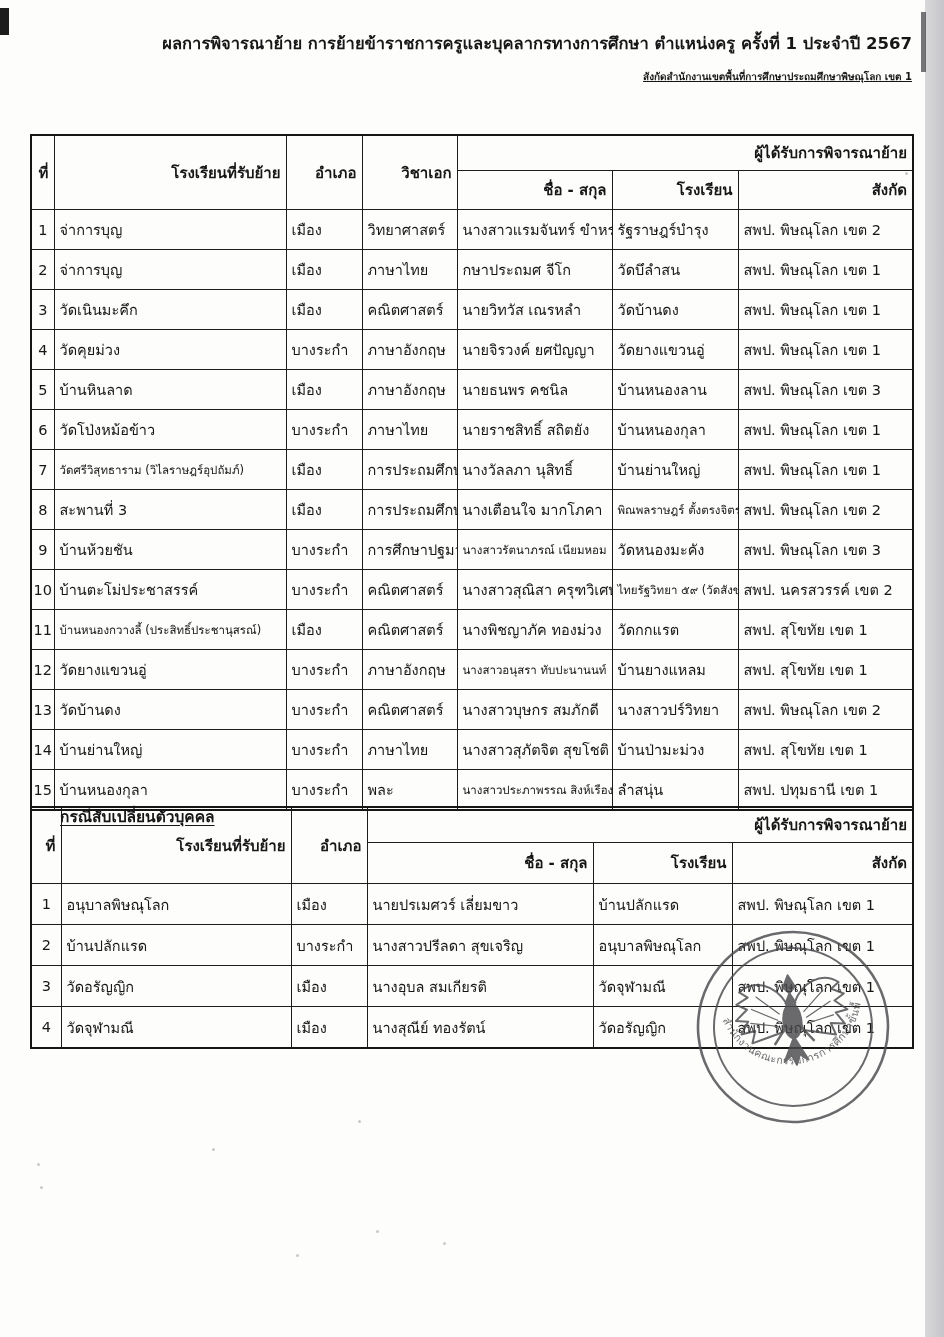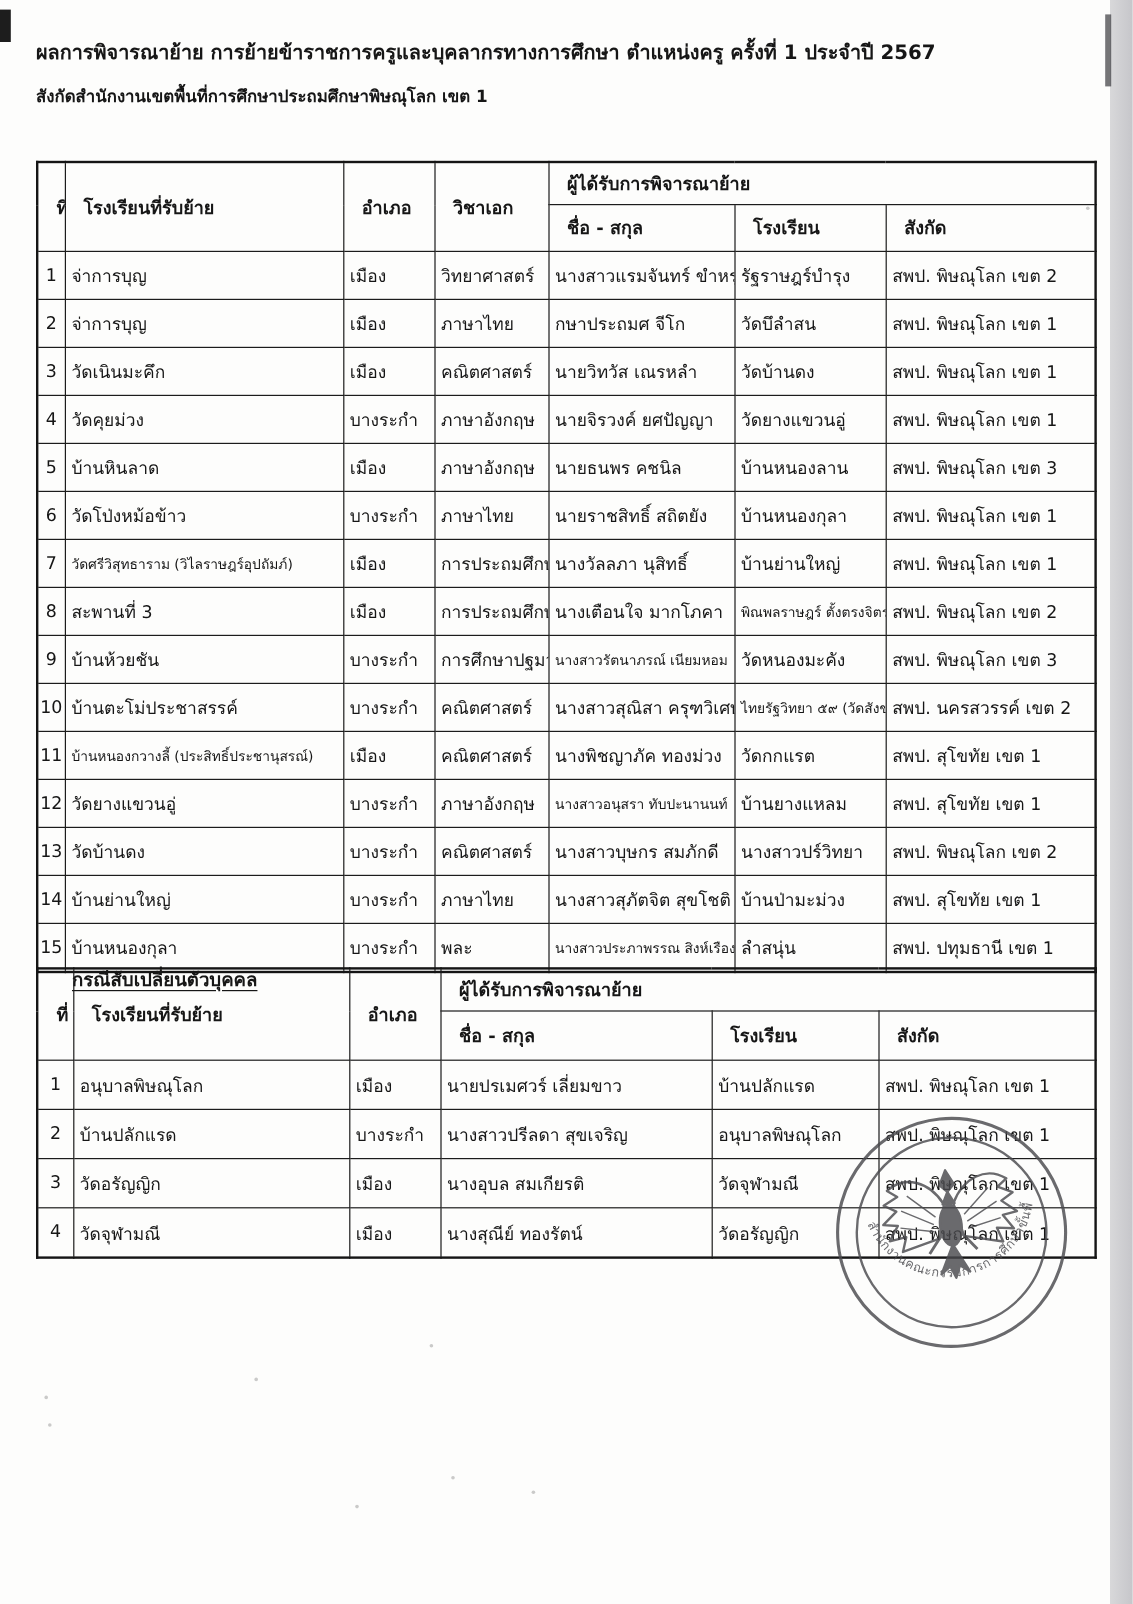--- a/index.html
+++ b/index.html
@@ -8,31 +8,31 @@
     background:#fdfdfc;
     font-family:"DejaVu Sans","Liberation Sans",sans-serif;
     color:#161616;
   }
   .scan-strip{position:absolute;top:0;right:0;width:19px;height:1337px;
     background:linear-gradient(to right,#d8d8da,#c6c6ca);}
   .corner-mark{position:absolute;left:0;top:8px;width:9px;height:27px;background:#1d1d1d;}
   .edge-mark{position:absolute;left:921px;top:12px;width:5px;height:60px;background:#3a3a3e;opacity:.7;}
   .speck{position:absolute;width:3px;height:3px;border-radius:50%;background:#6b6b6b;opacity:.35;}
 
-  .titles{position:absolute;left:30px;top:30px;width:882px;text-align:left;}
+  .titles{position:absolute;left:30px;top:30px;width:882px;text-align:right;}
   .title-1{font-size:16.5px;font-weight:bold;margin:0 0 13px 0;}
-  .title-2{font-size:14px;font-weight:bold;margin:0 0 13px 0;}
+  .title-2{font-size:10px;font-weight:bold;margin:0 0 13px 0;text-decoration:underline;}
   .title-3{font-size:15.5px;font-weight:bold;margin:0;}
 
   table{border-collapse:collapse;table-layout:fixed;background:transparent;}
   .doc-table{position:absolute;left:30px;width:882px;}
   #table1{top:134px;}
   #table2{top:806px;}
   th,td{border:1.6px solid #1c1c1c;overflow:hidden;}
-  th{font-size:15px;font-weight:bold;text-align:left;padding:2px 15px;}
+  th{font-size:15px;font-weight:bold;text-align:right;padding:2px 5px;}
   #table1 thead tr:first-child th{height:30px;}
   #table1 thead tr:last-child th{height:34px;}
   #table2 thead tr:first-child th{height:30px;}
   #table2 thead tr:last-child th{height:36px;}
   #table1 tbody td{height:35px;}
   #table2 tbody td{height:36px;}
   td{font-size:14.5px;padding:2px 5px;vertical-align:middle;white-space:nowrap;}
   td.small{font-size:11.5px;}
   td.col-no{text-align:center;padding:2px 1px;}
   .outer-border{border:2.2px solid #151515;}

